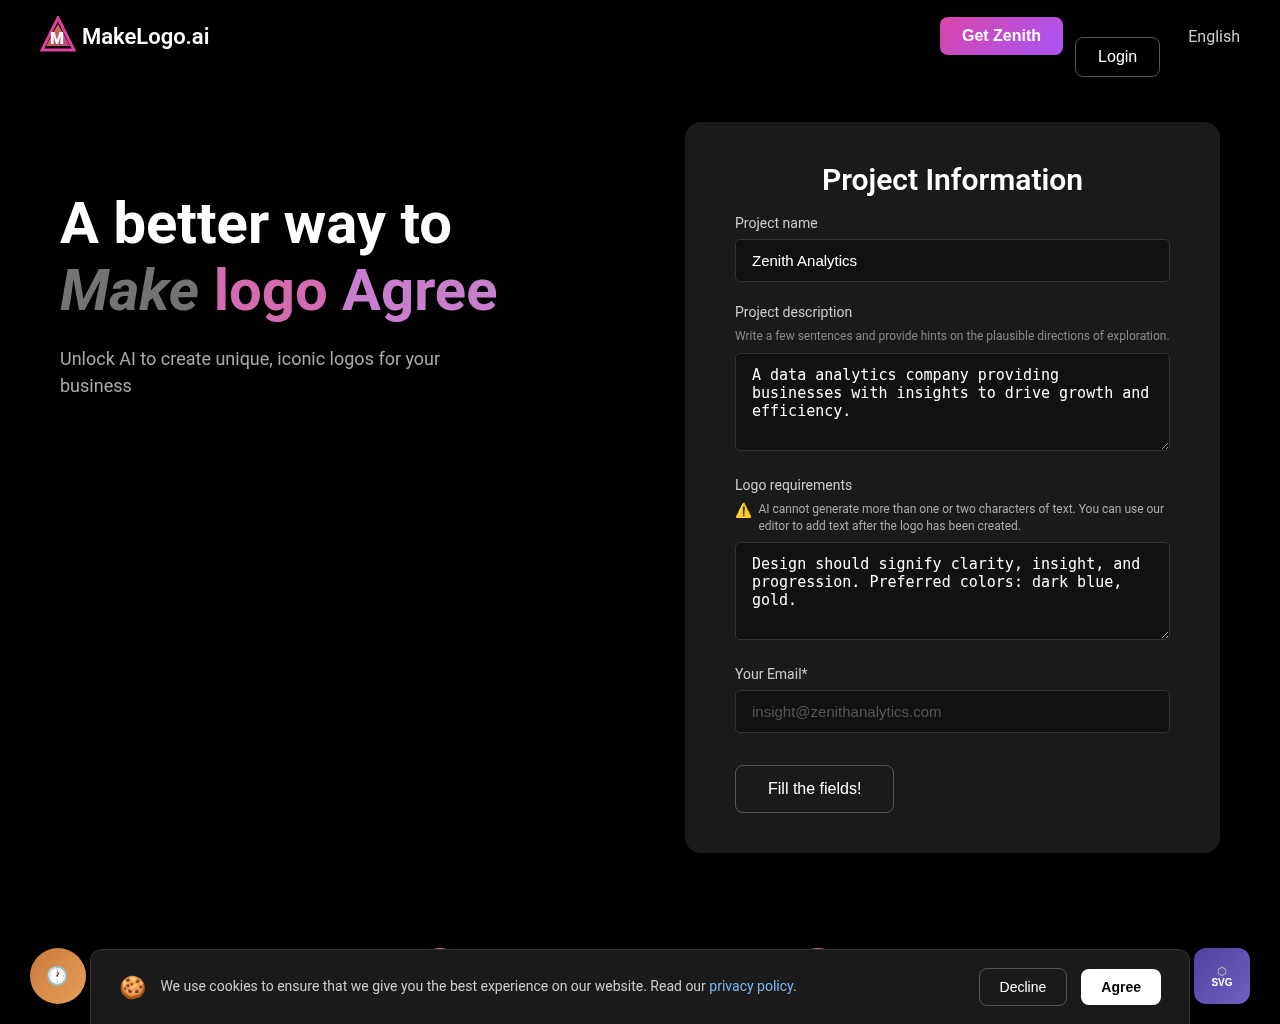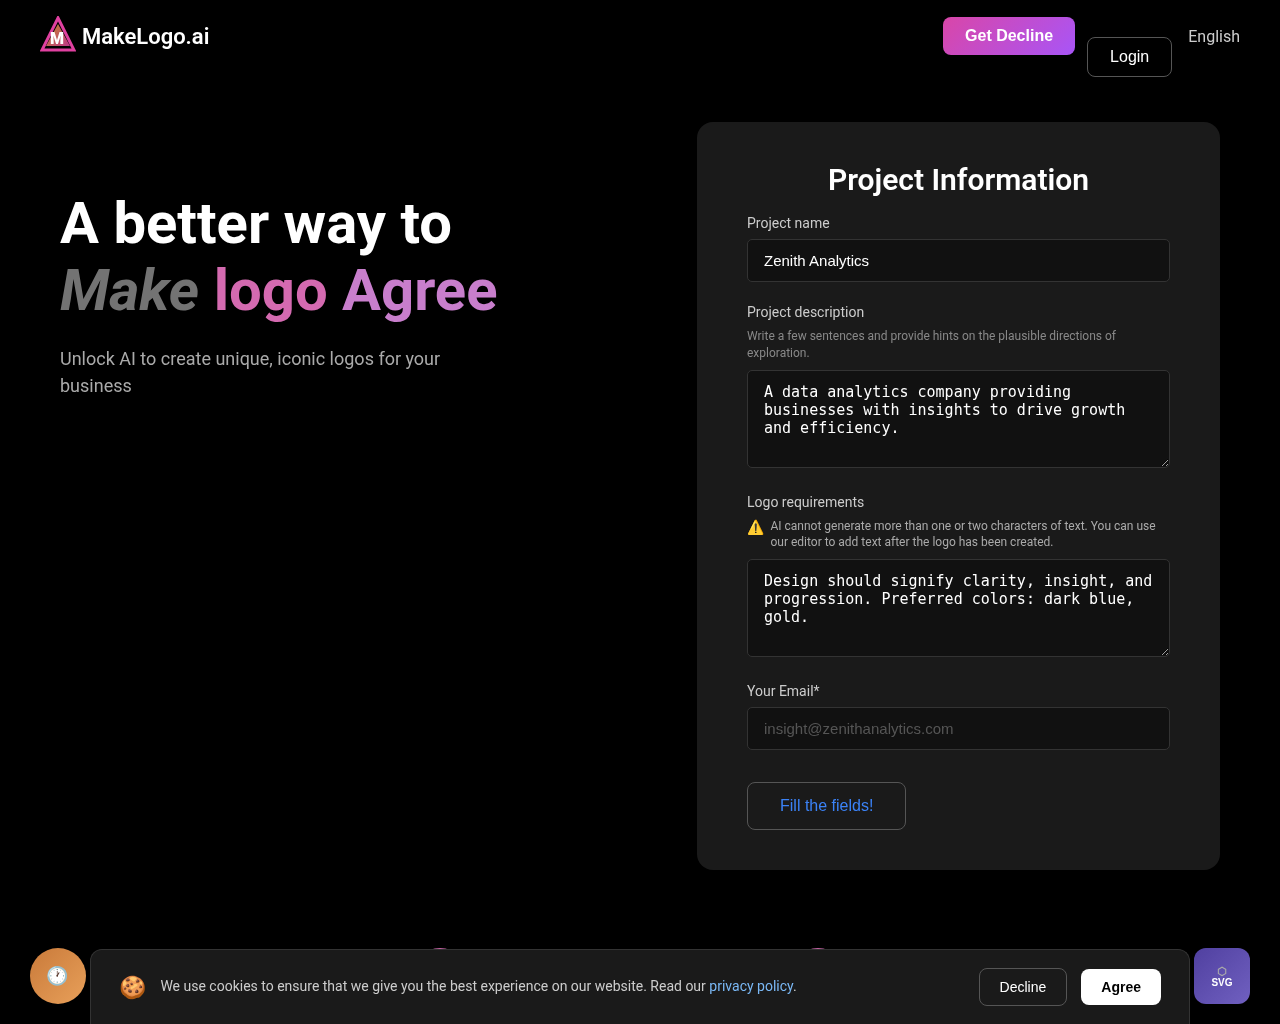--- a/index.html
+++ b/index.html
@@ -65,28 +65,28 @@
       font-size: 16px;
       font-weight: 500;
       cursor: pointer;
       margin-top: 42px;
     }
 
     .lang-label {
       color: #ccc;
       font-size: 16px;
       cursor: pointer;
-      margin-left: 4px;
+      margin-left: 16px;
     }
 
     
     .main-content {
       display: flex;
       padding: 60px 60px 0 60px;
-      gap: 17px;
+      gap: 5px;
       min-height: 800px;
     }
 
     
     .left-section {
       flex: 0 0 580px;
       padding-top: 60px;
     }
 
     .tagline-top {
@@ -195,21 +195,21 @@
     }
 
     .warning-text {
       font-size: 12px;
       color: #aaa;
       line-height: 1.4;
     }
 
     .btn-submit {
       background: transparent;
-      color: #3b82f6;
+      color: #ffffff;
       border: 1.5px solid #555;
       border-radius: 8px;
       padding: 14px 32px;
       font-size: 16px;
       font-weight: 500;
       cursor: pointer;
       margin-top: 10px;
     }
 
     
@@ -331,21 +331,21 @@
         </defs>
         <text x="10" y="28" font-size="16" font-weight="900" fill="#fff">M</text>
       </svg>
     </div>
     <span class="logo-text">
       <span class="m-letter">M</span><span>akeLogo.ai</span>
     </span>
   </div>
 
   <div class="header-right">
-    <button class="btn-get-started">Get Decline</button>
+    <button class="btn-get-started">Get Zenith</button>
     <button class="btn-login">Login</button>
     <span class="lang-label">English</span>
   </div>
 </header>
 
 <div class="main-content">
 
   <div class="left-section">
     <div class="tagline-top">A better way to</div>
     <div class="tagline-gradient">

